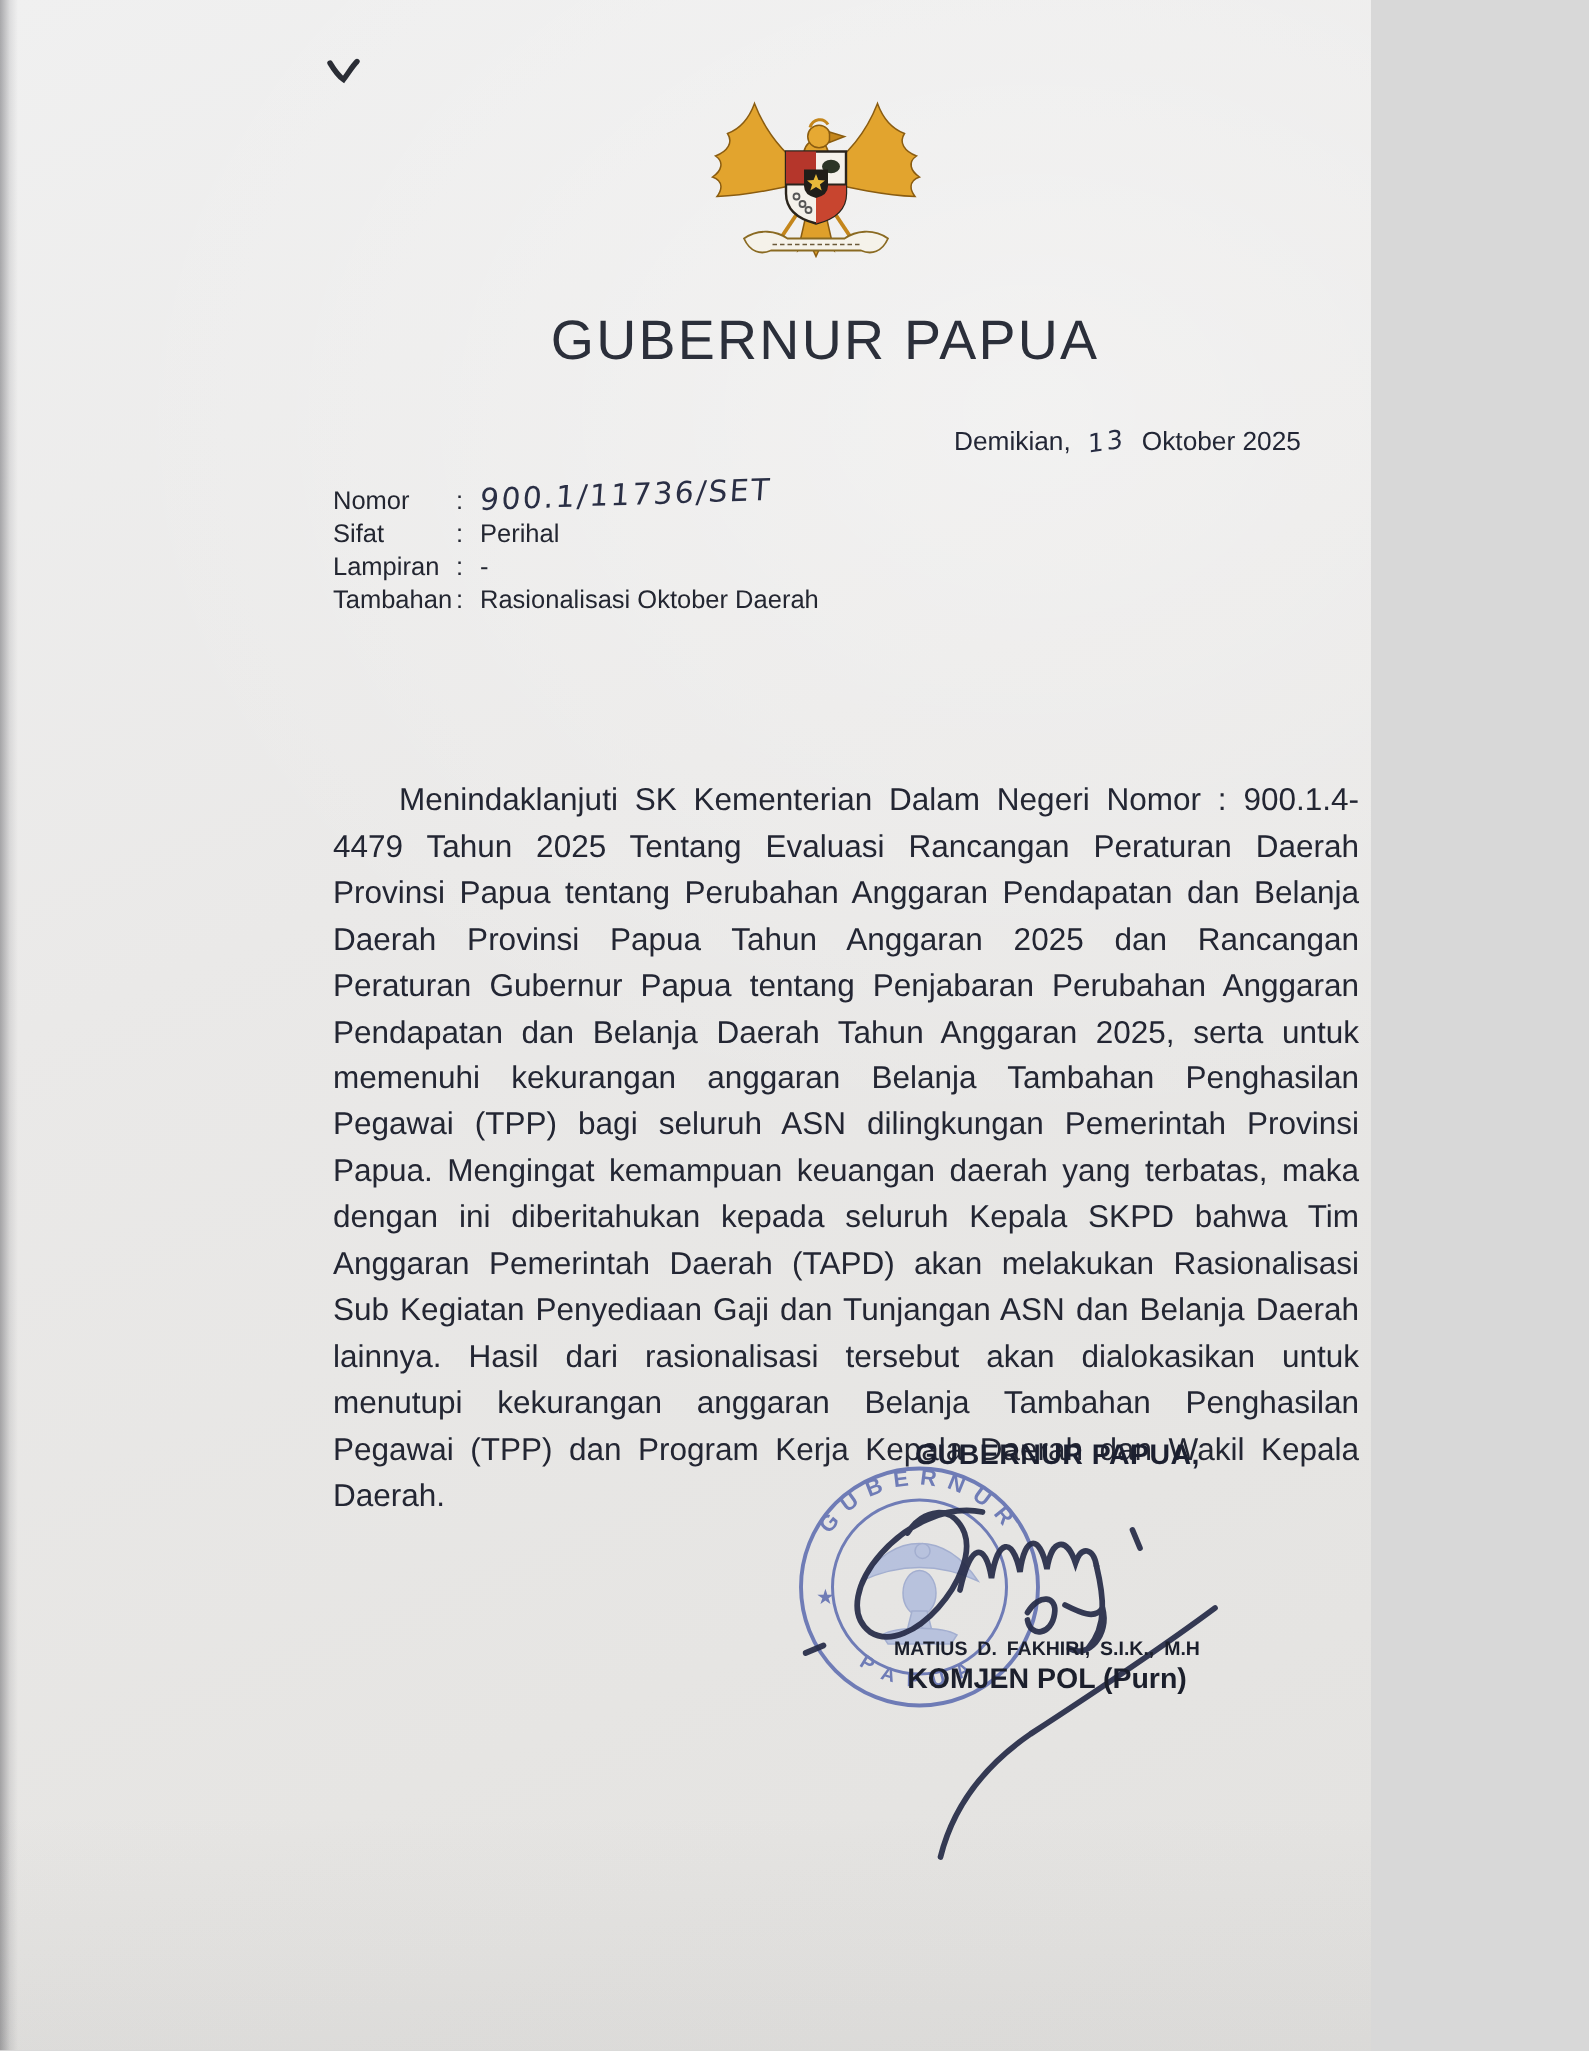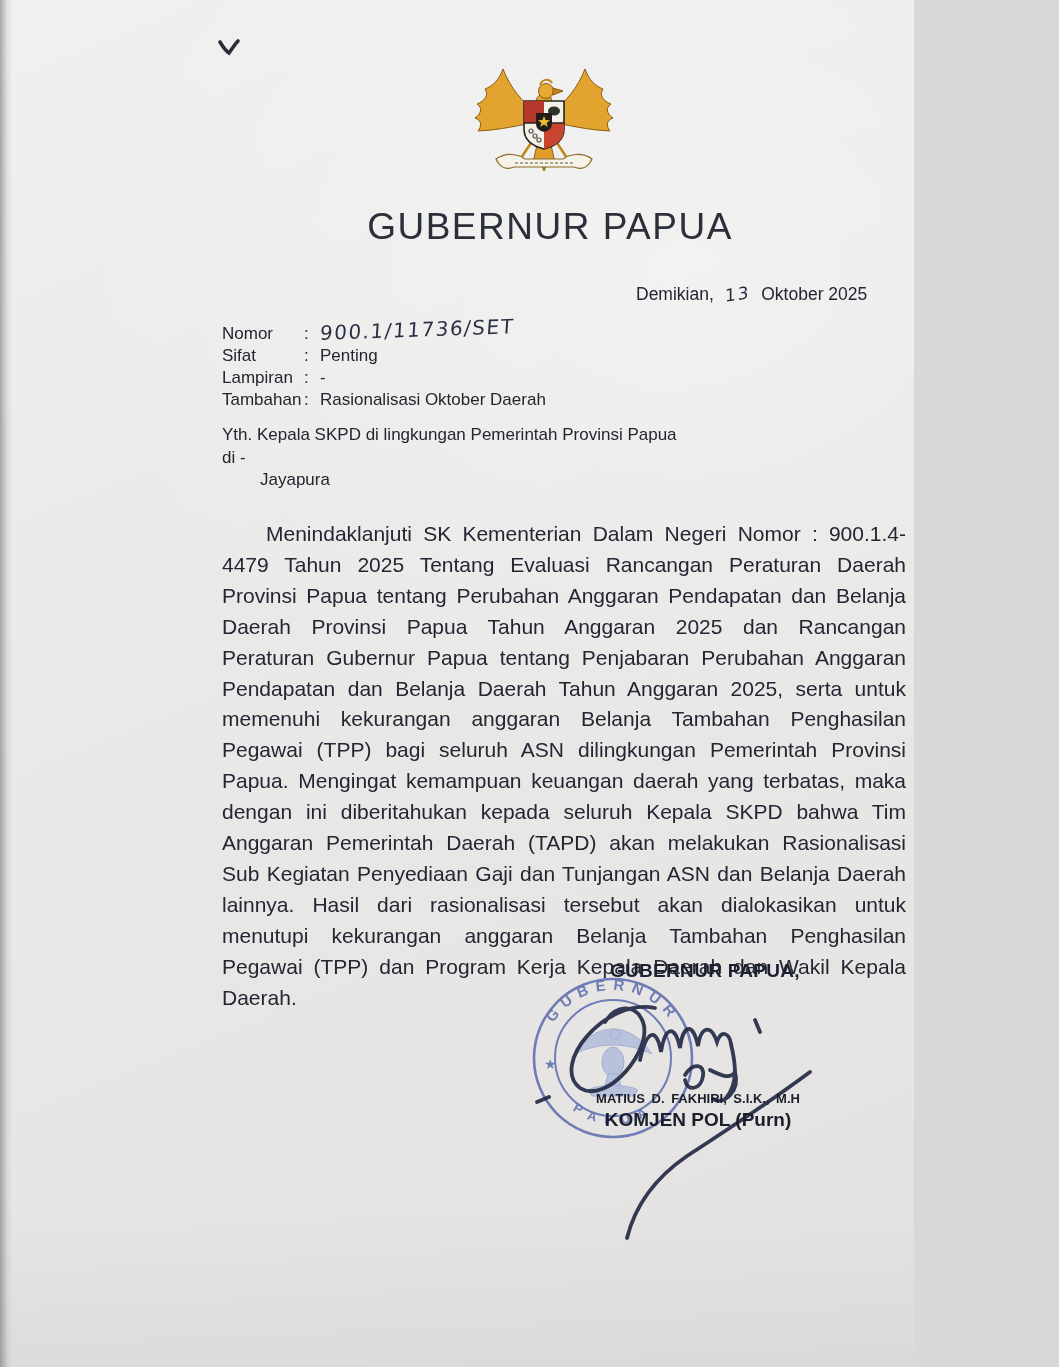--- a/index.html
+++ b/index.html
@@ -112,39 +112,34 @@
 
   <div class="abs meta">
     <div class="meta-row">
       <span>Nomor</span>
       <span>:</span>
       <span class="meta-value-hand">900.1/11736/SET</span>
     </div>
     <div class="meta-row">
       <span>Sifat</span>
       <span>:</span>
-      <span>Penting</span>
+      <span>Perihal</span>
     </div>
     <div class="meta-row">
       <span>Lampiran</span>
       <span>:</span>
       <span>-</span>
     </div>
     <div class="meta-row">
       <span>Tambahan</span>
       <span>:</span>
       <span>Rasionalisasi Oktober Daerah</span>
     </div>
   </div>
 
-  <div class="abs addressee">
-    <div>Yth. Kepala SKPD di lingkungan Pemerintah Provinsi Papua</div>
-    <div>di -</div>
-    <div class="indent">Jayapura</div>
-  </div>
 
   <div class="abs body-par">Menindaklanjuti SK Kementerian Dalam Negeri Nomor : 900.1.4-4479 Tahun 2025 Tentang Evaluasi Rancangan Peraturan Daerah Provinsi Papua tentang Perubahan Anggaran Pendapatan dan Belanja Daerah Provinsi Papua Tahun Anggaran 2025 dan Rancangan Peraturan Gubernur Papua tentang Penjabaran Perubahan Anggaran Pendapatan dan Belanja Daerah Tahun Anggaran 2025, serta untuk memenuhi kekurangan anggaran Belanja Tambahan Penghasilan Pegawai (TPP) bagi seluruh ASN dilingkungan Pemerintah Provinsi Papua. Mengingat kemampuan keuangan daerah yang terbatas, maka dengan ini diberitahukan kepada seluruh Kepala SKPD bahwa Tim Anggaran Pemerintah Daerah (TAPD) akan melakukan Rasionalisasi Sub Kegiatan Penyediaan Gaji dan Tunjangan ASN dan Belanja Daerah lainnya. Hasil dari rasionalisasi tersebut akan dialokasikan untuk menutupi kekurangan anggaran Belanja Tambahan Penghasilan Pegawai (TPP) dan Program Kerja Kepala Daerah dan Wakil Kepala Daerah.</div>
 
 
   <div class="abs sig-title">GUBERNUR PAPUA,</div>
 
   <svg class="abs stamp" viewBox="0 0 176 170">
     <defs>
       <path id="arcTop" d="M 17,86 A 70 70 0 0 1 157,86"></path>
       <path id="arcBottom" d="M 25,104 A 66 66 0 0 0 151,104"></path>

